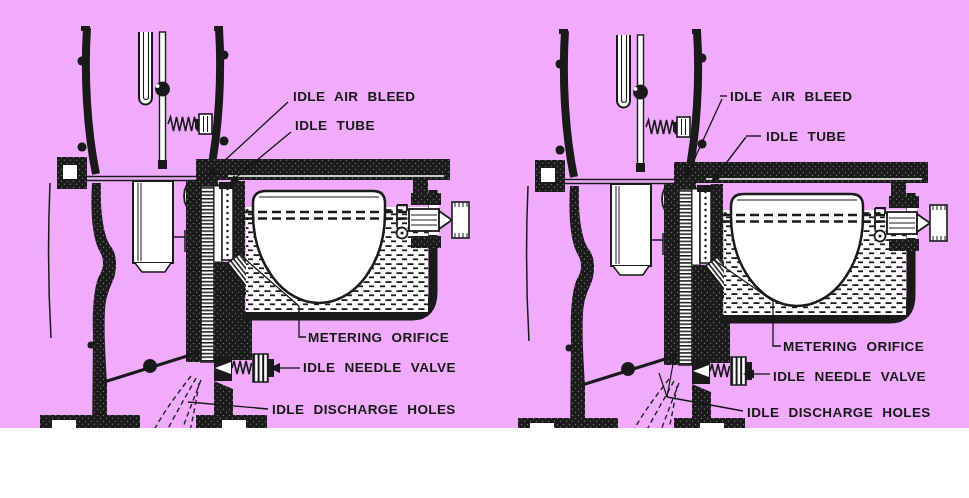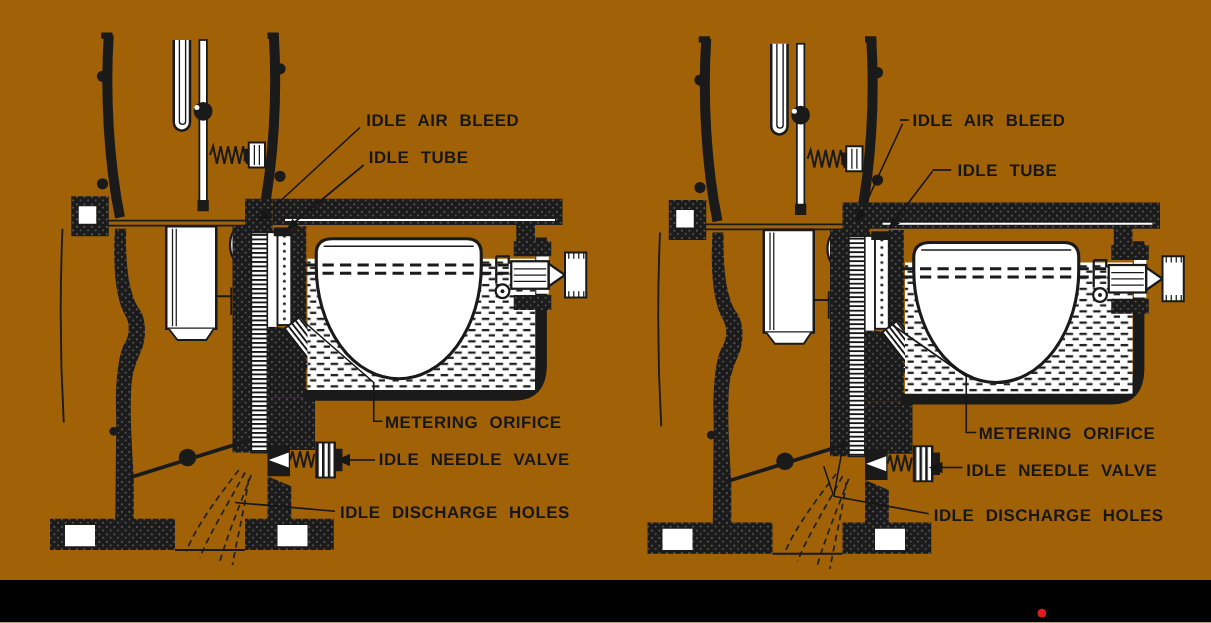--- a/index.html
+++ b/index.html
@@ -1,16 +1,16 @@
 <!DOCTYPE html>
 <html><head>
 <meta charset="utf-8">
 <style>
   html,body{margin:0;padding:0;background:#ffffff;}
-  .stage{position:relative;width:969px;height:498px;background:#a16207;overflow:hidden;
+  .stage{position:relative;width:969px;height:428px;background:#f0abfc;overflow:hidden;
          font-family:"Liberation Sans",sans-serif;}
   svg.diag{position:absolute;top:0;height:464px;width:485px;}
   .diag-left{left:0;}
   .diag-right{left:480px;}
   .lbl{font-family:"Liberation Sans",sans-serif;font-weight:700;font-size:13.5px;
        letter-spacing:.4px;word-spacing:5px;fill:#161616;}
   .bottom-bar{position:absolute;left:0;top:464px;width:969px;height:34px;background:#000000;}
   .red-dot{position:absolute;left:830px;top:487px;width:7px;height:7px;border-radius:50%;
            background:#de1e18;}
 </style>

